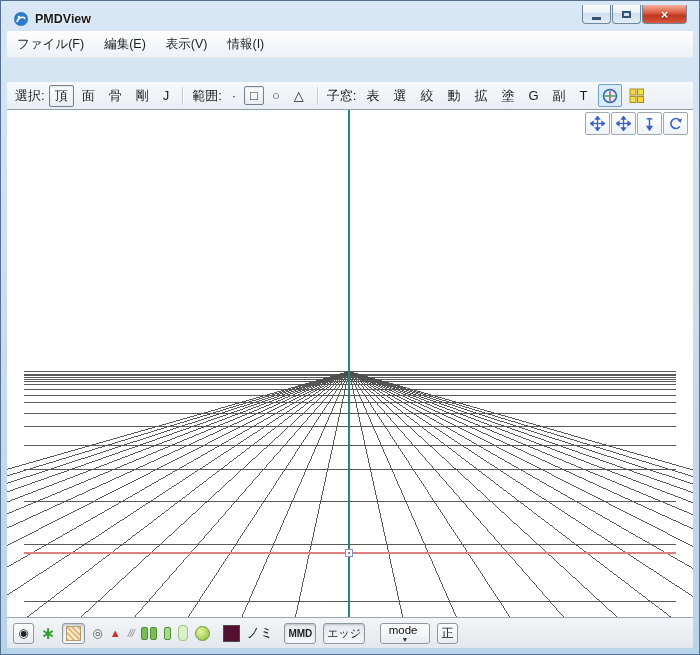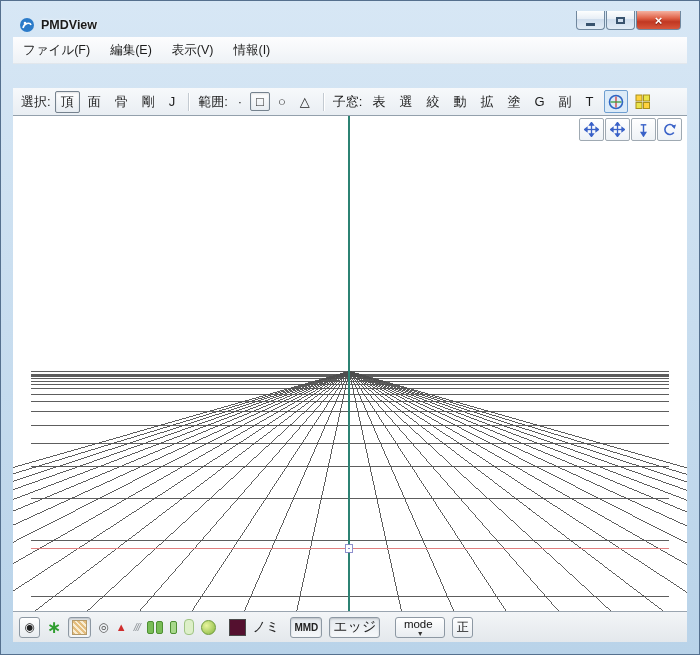--- a/index.html
+++ b/index.html
@@ -1,17 +1,17 @@
 <!DOCTYPE html>
 <html><head>
 <meta charset="utf-8">
 <style>
   html,body{margin:0;padding:0;background:#dfe9f2;font-family:"Liberation Sans","DejaVu Sans",sans-serif;}
   .window{position:relative;width:700px;height:655px;box-sizing:border-box;
-    border:1px solid #55708e;padding:12px;
+    border:1px solid #55708e;padding:6px;
     background:linear-gradient(#d7e7f5,#b9d3e9);}
   .client{display:flex;flex-direction:column;height:100%;width:100%;}
 
   
   .titlebar{height:24px;display:flex;align-items:center;padding:0 6px;position:relative;}
   .app-icon{width:16px;height:16px;margin-right:6px;display:inline-block;}
   .win-title{font-size:12.5px;font-weight:bold;color:#1b1b1b;text-shadow:0 0 3px #fff;}
   .caption-buttons{position:absolute;top:-2px;right:6px;display:flex;}
   .cap-btn{height:19px;border:1px solid #70879e;border-top:none;display:flex;align-items:center;justify-content:center;
     border-radius:0 0 4px 4px;margin-left:1px;box-sizing:border-box;cursor:default;}
@@ -58,21 +58,21 @@
   .icon-tri{font-size:11px;color:#cf2d2d;line-height:1;}
   .icon-slashes{font-size:11px;color:#8d9297;font-style:italic;letter-spacing:-1px;line-height:1;}
   .gpair{display:flex;gap:2px;}
   .gbar{width:5px;height:11px;background:#79bd57;border:1px solid #4e8f33;border-radius:2px;}
   .gbar.light{background:#a7d88b;}
   .gcapsule{width:8px;height:14px;background:#ddefc8;border:1px solid #9fc483;border-radius:4px;}
   .gcircle{width:13px;height:13px;border-radius:50%;border:1px solid #6f9b3c;background:radial-gradient(circle at 35% 35%,#e9f59d,#84b63d);}
   .swatch{width:15px;height:15px;border:1px solid #4a4a4a;background:#54102f;}
   .lbl-nomi{font-size:13px;color:#222;}
   .mmd-txt{font-size:10px;font-weight:bold;color:#222;}
-  .edge-txt{font-size:14px;color:#222;font-family:Liberation Serif, serif;}
+  .edge-txt{font-size:11px;color:#222;font-family:Liberation Serif, serif;}
   .mode-txt{font-size:11.5px;color:#111;margin-right:4px;}
   .caret{font-size:7px;color:#333;}
   .sei-txt{font-size:12px;color:#111;}
 </style>
 </head>
 <body>
 
 <div class="window">
   <div class="client">
 

